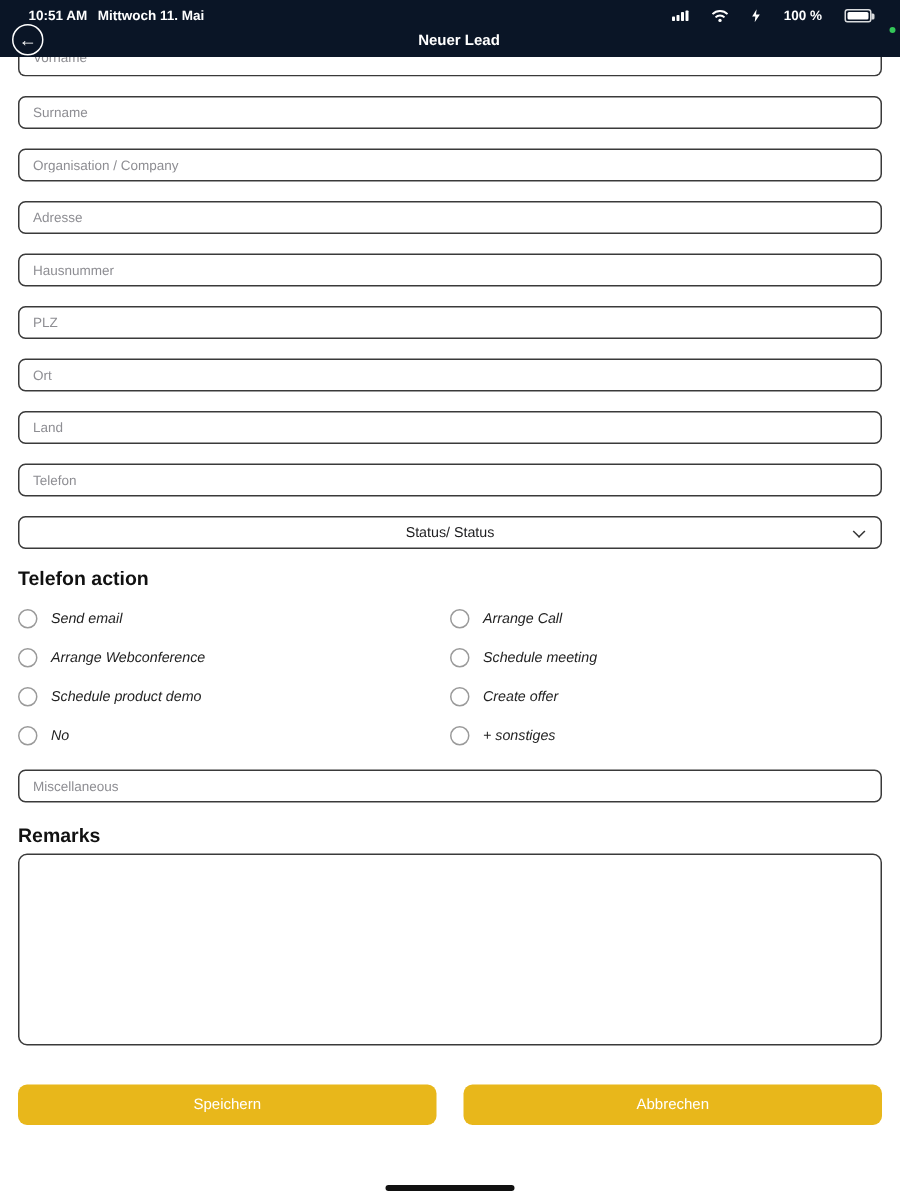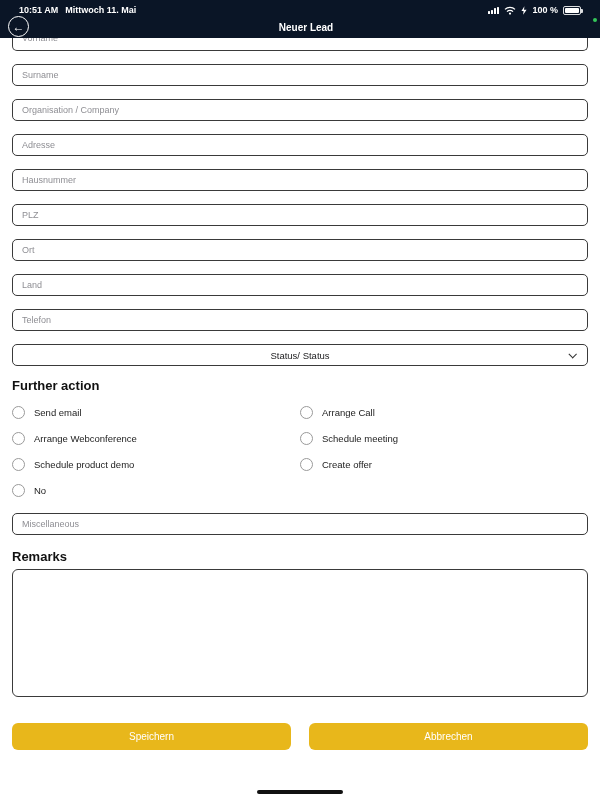--- a/index.html
+++ b/index.html
@@ -3,21 +3,21 @@
 <meta charset="utf-8">
 <style>
   * { margin:0; padding:0; box-sizing:border-box; }
   html,body { width:600px; height:800px; background:#fff; font-family:"Liberation Sans","DejaVu Sans",sans-serif; }
   .screen { position:relative; width:600px; height:800px; overflow:hidden; background:#fff; }
 
   
   .header { position:relative; width:100%; height:38px; background:#0a1526; color:#fff; }
   .status-bar { display:flex; justify-content:space-between; align-items:center; height:20px; padding:0 19px; }
   .status-left { display:flex; align-items:center; gap:7px; font-size:9px; font-weight:700; }
-  .status-right { display:flex; align-items:center; gap:5px; font-size:9px; font-weight:600; }
+  .status-right { display:flex; align-items:center; gap:15px; font-size:9px; font-weight:600; }
   .signal { display:flex; align-items:flex-end; gap:1px; height:8px; }
   .signal i { display:block; width:2px; background:#fff; border-radius:0.5px; }
   .signal i:nth-child(1){height:3px;} .signal i:nth-child(2){height:4.5px;}
   .signal i:nth-child(3){height:6px;} .signal i:nth-child(4){height:7.5px;}
   .battery { position:relative; width:18px; height:9px; border:1px solid rgba(255,255,255,.85); border-radius:2px; }
   .battery .level { position:absolute; top:1px; left:1px; right:1px; bottom:1px; background:#fff; border-radius:1px; }
   .battery::after { content:''; position:absolute; right:-3px; top:2px; width:2px; height:4px; background:rgba(255,255,255,.85); border-radius:0 1px 1px 0; }
 
   .nav-bar { position:relative; height:18px; }
   .nav-title { text-align:center; font-size:10px; font-weight:600; line-height:16px; color:#fff;padding-left:12px; }
@@ -36,21 +36,21 @@
   .select-field { position:relative; display:flex; align-items:center; justify-content:center; height:22px; margin-top:13px; border:1px solid #3a3a3a; border-radius:5px; cursor:pointer; background:#fff; }
   .select-label { font-size:9.5px; color:#1c1c1e; }
   .chevron { position:absolute; right:12px; top:7px; width:6px; height:6px; border-right:1.4px solid #333; border-bottom:1.4px solid #333; transform:rotate(45deg) translateY(-1px); }
 
   .section-heading { margin-top:12px; font-size:13px; font-weight:700; color:#111; }
 
   .radio-group { margin-top:6px; }
   .radio-row { display:flex; height:26px; align-items:center; }
   .radio-option { display:flex; align-items:center; gap:9px; width:50%; cursor:pointer; }
   .radio-circle { width:13px; height:13px; border:1px solid #9a9a9a; border-radius:50%; background:#fff; flex:0 0 auto; }
-  .radio-label { font-size:9.5px; color:#222; }
+  .radio-label { font-size:9.5px; color:#222;font-style:italic; }
 
   .misc-wrap { margin-top:10px; }
   .remarks-heading { margin-top:14px; font-size:13px; font-weight:700; color:#111; }
   .remarks-area { display:block; width:100%; height:128px; margin-top:5px; border:1px solid #3a3a3a; border-radius:6px; resize:none; font-family:inherit; font-size:9.5px; padding:6px 9px; outline:none; background:#fff; }
 
   .button-row { display:flex; gap:18px; margin-top:26px; }
   .btn { flex:1; height:27px; border:none; border-radius:6px; background:#e8b71b; color:#fff; font-size:10px; font-family:inherit; cursor:pointer; }
 
   .home-indicator { position:absolute; left:50%; bottom:6px; transform:translateX(-50%); width:86px; height:4px; border-radius:2px; background:#111; cursor:grab; }
 </style>
@@ -109,21 +109,21 @@
     <input class="tf" type="text" placeholder="PLZ" style="">
     <input class="tf" type="text" placeholder="Ort" style="">
     <input class="tf" type="text" placeholder="Land" style="">
     <input class="tf" type="text" placeholder="Telefon" style="">
 
     <div class="select-field">
       <span class="select-label">Status/ Status</span>
       <span class="chevron"></span>
     </div>
 
-    <h2 class="section-heading">Further action</h2>
+    <h2 class="section-heading">Telefon action</h2>
 
     <div class="radio-group">
       <div class="radio-row">
         <label class="radio-option">
           <span class="radio-circle"></span>
           <span class="radio-label">Send email</span>
         </label>
         <label class="radio-option">
           <span class="radio-circle"></span>
           <span class="radio-label">Arrange Call</span>
@@ -147,20 +147,24 @@
         <label class="radio-option">
           <span class="radio-circle"></span>
           <span class="radio-label">Create offer</span>
         </label>
       </div>
       <div class="radio-row">
         <label class="radio-option">
           <span class="radio-circle"></span>
           <span class="radio-label">No</span>
         </label>
+        <label class="radio-option">
+          <span class="radio-circle"></span>
+          <span class="radio-label">+ sonstiges</span>
+        </label>
       </div>
     </div>
 
     <div class="misc-wrap">
       <input class="tf" style="margin-top: 0px;" type="text" placeholder="Miscellaneous">
     </div>
 
     <h2 class="remarks-heading">Remarks</h2>
     <textarea class="remarks-area" style=""></textarea>
 

